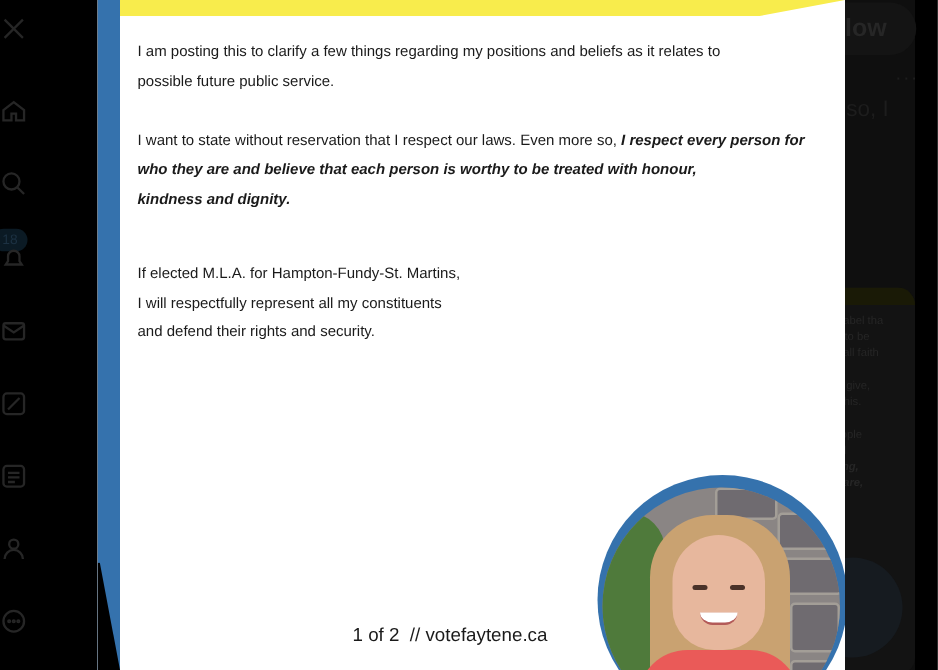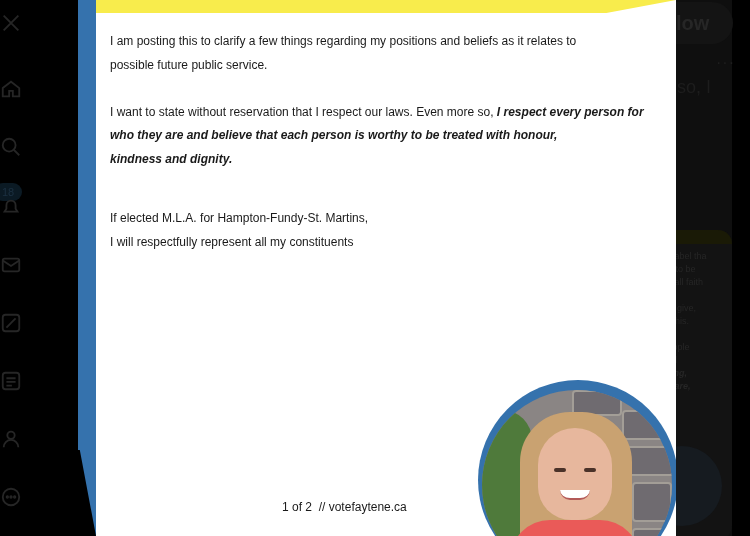--- a/index.html
+++ b/index.html
@@ -23,21 +23,21 @@
     .bg-card-circle { position: absolute; left: -4px; top: 216px; width: 80px; height: 80px; border-radius: 50%; background: #161b20; }
 
     
     .poster { position: absolute; left: 78px; top: 0; width: 598px; height: 536px; background: #ffffff; overflow: hidden; }
     .poster-bar-left { position: absolute; left: 0; top: 0; width: 18px; height: 536px; background: #3572ad; }
     .poster-bar-notch { position: absolute; left: 0; top: 450px; width: 18px; height: 86px; background: #000; clip-path: polygon(0 0, 10% 0, 100% 100%, 0 100%); }
     .poster-yellow { position: absolute; left: 18px; top: 0; width: 580px; height: 13px; background: #f8ec4c; clip-path: polygon(0 0, 100% 0, 100% 0, 88% 100%, 0 100%); }
     .poster-text { position: absolute; left: 32px; top: 30px; width: 560px; color: #1a1a1a; font-size: 12px; line-height: 23.5px; }
     .poster-text p { margin-bottom: 23.5px; }
     .poster-text .emph { font-weight: bold; font-style: italic; }
-    .poster-footer { position: absolute; left: 204px; top: 500px; font-size: 12px; color: #1a1a1a; white-space: pre; }
+    .poster-footer { position: absolute; left: 204px; top: 500px; font-size: 15px; color: #1a1a1a; white-space: pre; }
 
     .portrait-ring { position: absolute; left: 400px; top: 380px; width: 200px; height: 200px; border-radius: 50%; background: #3572ad; }
     .portrait { position: absolute; left: 404px; top: 390px; width: 190px; height: 190px; border-radius: 50%; overflow: hidden; background: #8a8584; }
     .stone { position: absolute; background: #6f6b70; border: 2px solid #a39e97; border-radius: 4px; }
     .greenery { position: absolute; left: -10px; top: 20px; width: 60px; height: 170px; background: #4f7a3b; border-radius: 30px; }
     .hair { position: absolute; left: 38px; top: 22px; width: 112px; height: 180px; background: #c9a271; border-radius: 50px 50px 30px 30px; }
     .face { position: absolute; left: 56px; top: 38px; width: 74px; height: 92px; background: #e7b79d; border-radius: 40px 40px 36px 36px; }
     .eye { position: absolute; top: 40px; width: 12px; height: 4px; background: #4a3229; border-radius: 3px; }
     .smile { position: absolute; left: 22px; top: 62px; width: 30px; height: 10px; background: #fff; border-radius: 0 0 15px 15px; border-bottom: 2px solid #b35a58; }
     .jacket { position: absolute; left: 28px; top: 130px; width: 130px; height: 90px; background: #ea5a58; border-radius: 40px 40px 0 0; }
@@ -134,20 +134,21 @@
 
   <div class="poster-text">
     <p style="width:510px;">I am posting this to clarify a few things regarding my positions and beliefs as it relates to possible future public service.</p>
     <p style="width:540px;margin-top:17px;">
       <span>I want to state without reservation that I respect our laws. Even more so, </span><span class="emph">I respect every person for who they are and believe that each person is worthy to be treated with honour,</span><br>
       <span class="emph">kindness and dignity.</span>
     </p>
     <p style="width:380px;margin-top:36px;">
       <span>If elected M.L.A. for Hampton-Fundy-St. Martins,</span><br>
       <span>I will respectfully represent all my constituents</span><br>
+      <span>and defend their rights and security.</span>
     </p>
   </div>
 
   <div class="poster-footer">1 of 2  // votefaytene.ca</div>
 
   <div class="portrait-ring"></div>
   <div class="portrait" title="Candidate portrait">
     <div class="stone" style="left:90px;top:0;width:50px;height:26px;"></div>
     <div class="stone" style="left:140px;top:20px;width:52px;height:30px;"></div>
     <div class="stone" style="left:140px;top:56px;width:52px;height:30px;"></div>

